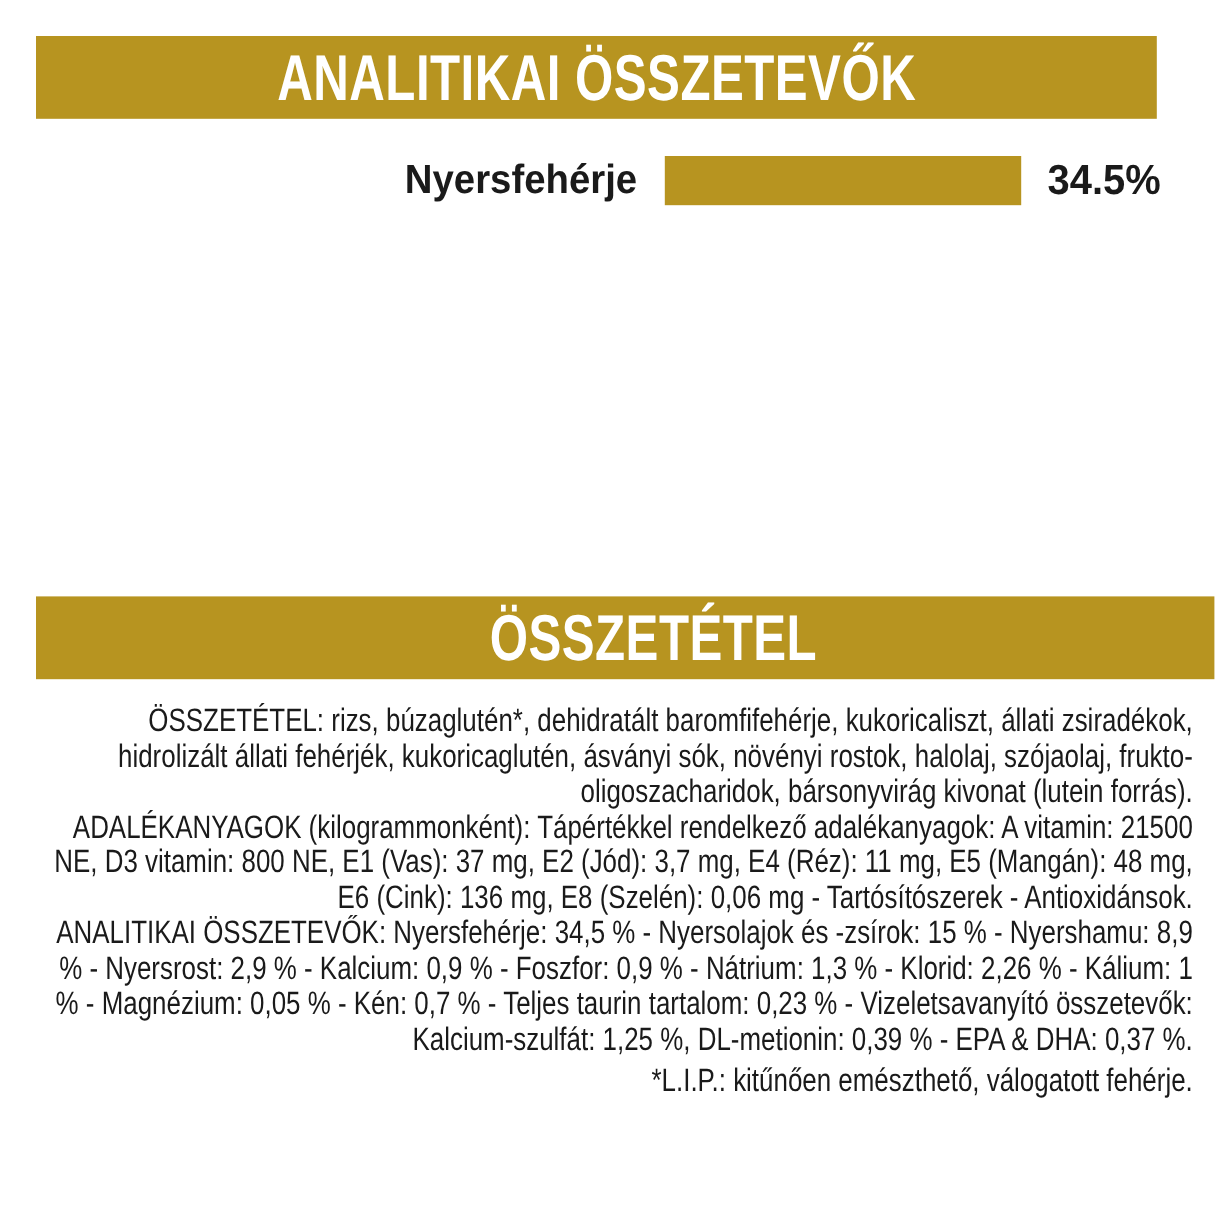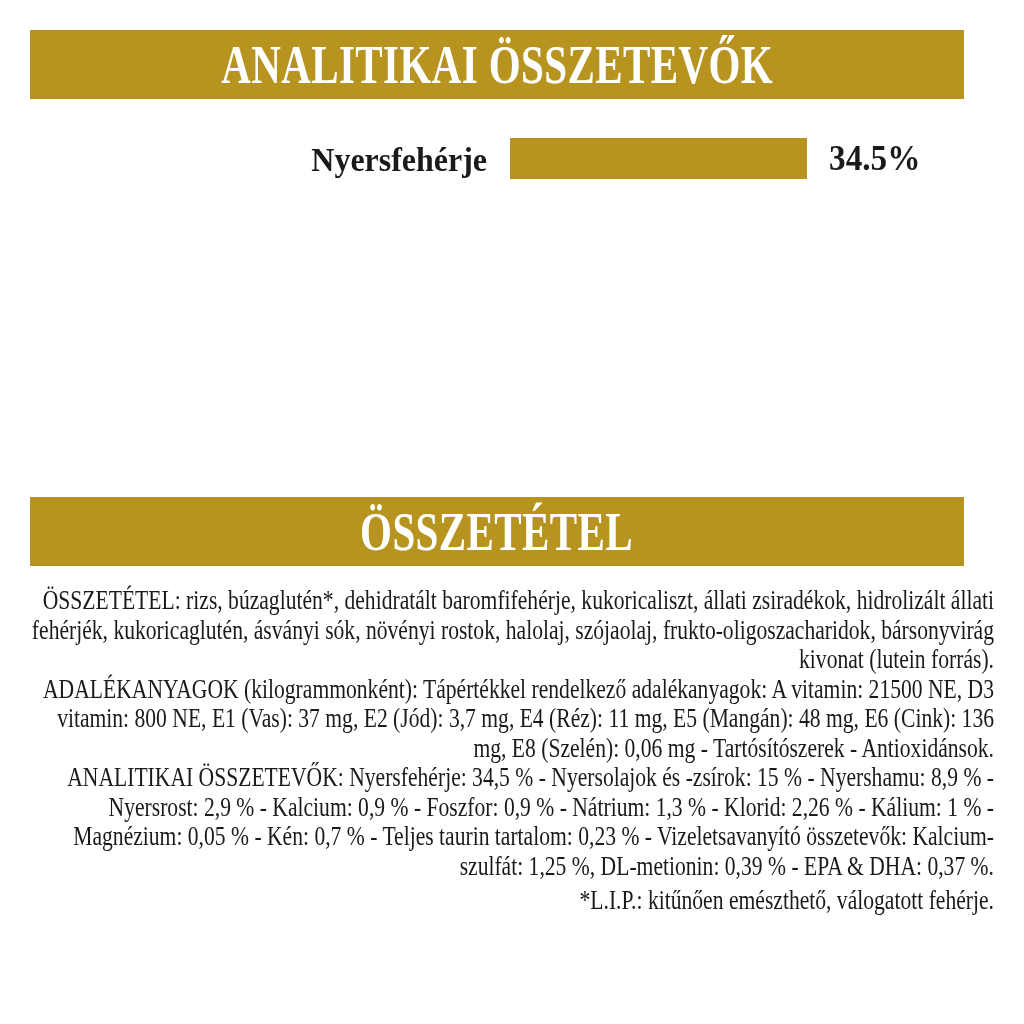--- a/index.html
+++ b/index.html
@@ -1,53 +1,54 @@
 <!DOCTYPE html>
 <html><head>
 <meta charset="utf-8">
 <style>
   html, body { margin: 0; padding: 0; background: #ffffff; }
   .page {
     position: relative;
     width: 1024px;
     height: 1024px;
     background: #ffffff;
-    font-family: Liberation Serif, serif;
+    font-family: Liberation Sans, sans-serif;
     overflow: hidden;
   }
   .gold-header {
     position: absolute;
     left: 30px;
     width: 934px;
     height: 69px;
     background: #B79420;
     display: flex;
     align-items: center;
     justify-content: center;
   }
   .gold-header.h1 { top: 30px; }
-  .gold-header.h2 { top: 497px; }
+  .gold-header.h2 { top: 497px; padding-left: 48px; }
   .gold-header-text {
     color: #ffffff;
     font-weight: bold;
     font-size: 54px;
     white-space: nowrap;
     transform: scaleX(0.76);
     letter-spacing: 0.5px;
   }
   .chart {
     position: absolute;
     top: 122px;
     left: 0;
     right: 0;
   }
   .chart-row {
     display: flex;
-    align-items: flex-end;
+    align-items: center;
     height: 57px;
+    margin-left: 44px;
   }
   .chart-label {
     width: 487px;
     text-align: right;
     font-weight: bold;
     font-size: 34px;
     color: #1a1a1a;
     white-space: nowrap;
     transform: scaleX(0.94);
     transform-origin: right center;

